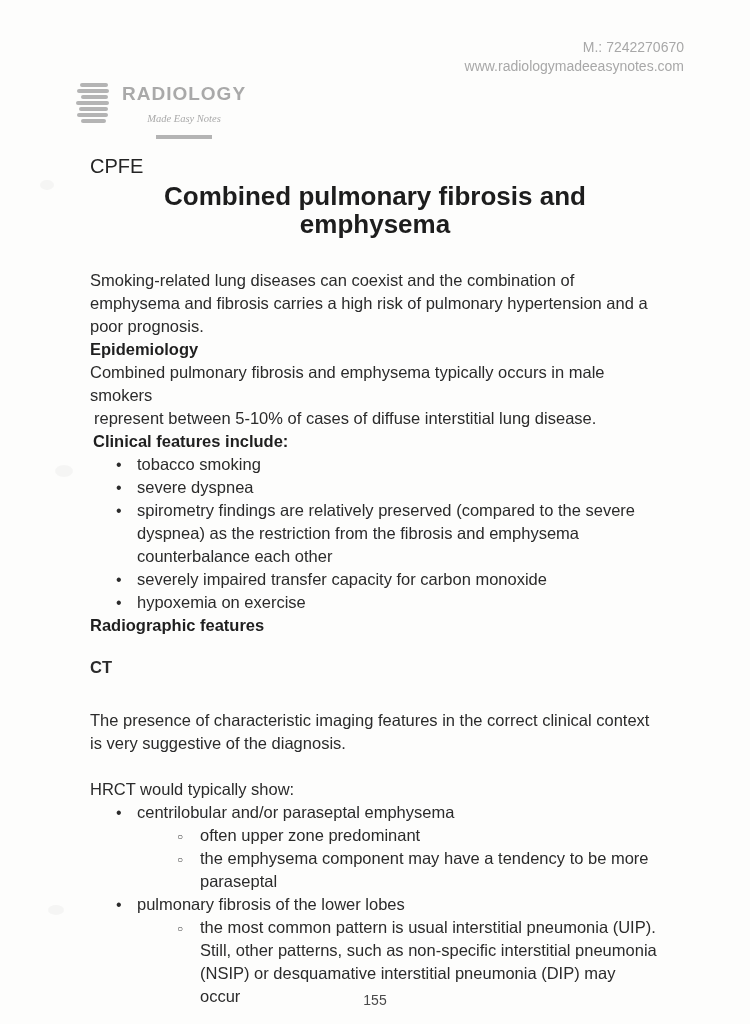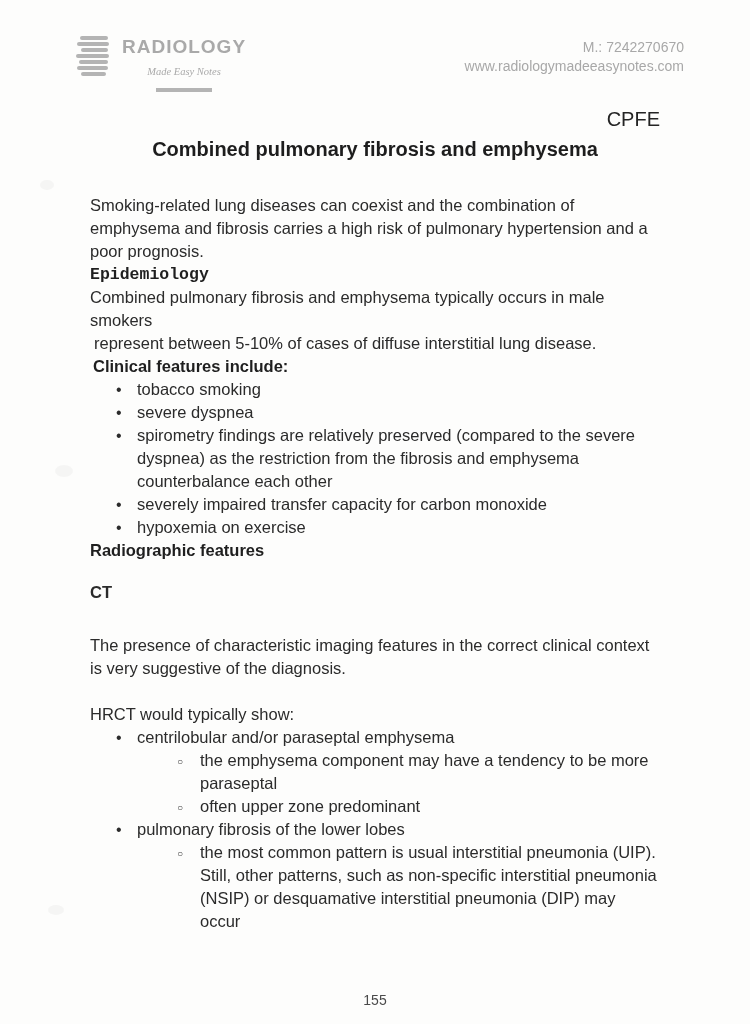--- a/index.html
+++ b/index.html
@@ -27,20 +27,21 @@
     display: flex;
     justify-content: space-between;
     align-items: flex-start;
     margin-left: -18px;
     margin-right: -24px;
   }
   .logo {
     display: flex;
     align-items: flex-start;
     gap: 8px;
+    margin-top: 47px;
   }
   .logo-icon svg { display: block; }
   .logo-text { padding-top: 1px; }
   .brand {
     display: block;
     font-size: 19px;
     font-weight: 700;
     letter-spacing: 1px;
     color: #a9a9a9;
   }
@@ -67,47 +68,47 @@
     text-align: right;
     color: #a8a8a8;
     font-size: 14px;
     line-height: 19px;
     padding-top: 4px;
   }
 
   
   .abbr {
     margin: 14px 0 0 0;
-    text-align: right;
+    text-align: left;
     font-size: 20px;
     font-weight: 500;
     color: #242424;
     line-height: 26px;
   }
   .doc-title {
     margin: 3px 0 0 0;
     text-align: center;
-    font-size: 20px;
+    font-size: 26px;
     font-weight: 700;
     color: #1d1d1d;
     line-height: 28px;
   }
 
   
   p { margin: 0; }
   .intro { margin-top: 31px; }
 
   h3.sec-heading {
     margin: 0;
     font-size: 16.5px;
     font-weight: 700;
     color: #1f1f1f;
     line-height: 23px;
   }
-  .epi-heading { margin-top: 19px; font-family: Liberation Mono, monospace; }
+  .epi-heading { margin-top: 19px; }
   .epi-line2 { padding-left: 4px; }
 
   .clinical-heading { margin-top: 17px; padding-left: 3px; }
 
   ul.bullets {
     list-style: none;
     margin: 0;
     padding: 0;
   }
   .clinical-list { margin-top: 22px; }
@@ -229,22 +230,22 @@
 
   <h3 class="sec-heading radio-heading">Radiographic features</h3>
   <p class="ct-line">CT</p>
   <p class="context-para">The presence of characteristic imaging features in the correct clinical context is very suggestive of the diagnosis.</p>
   <p class="hrct-line">HRCT would typically show:</p>
 
   <ul class="bullets findings-list">
     <li>
       <span>centrilobular and/or paraseptal emphysema</span>
       <ul class="subbullets">
+        <li>often upper zone predominant</li>
         <li>the emphysema component may have a tendency to be more paraseptal</li>
-        <li>often upper zone predominant</li>
       </ul>
     </li>
     <li class="finding-2">
       <span>pulmonary fibrosis of the lower lobes</span>
       <ul class="subbullets">
         <li>the most common pattern is usual interstitial pneumonia (UIP). Still, other patterns, such as non-specific interstitial pneumonia (NSIP) or desquamative interstitial pneumonia (DIP) may occur</li>
       </ul>
     </li>
   </ul>
 

